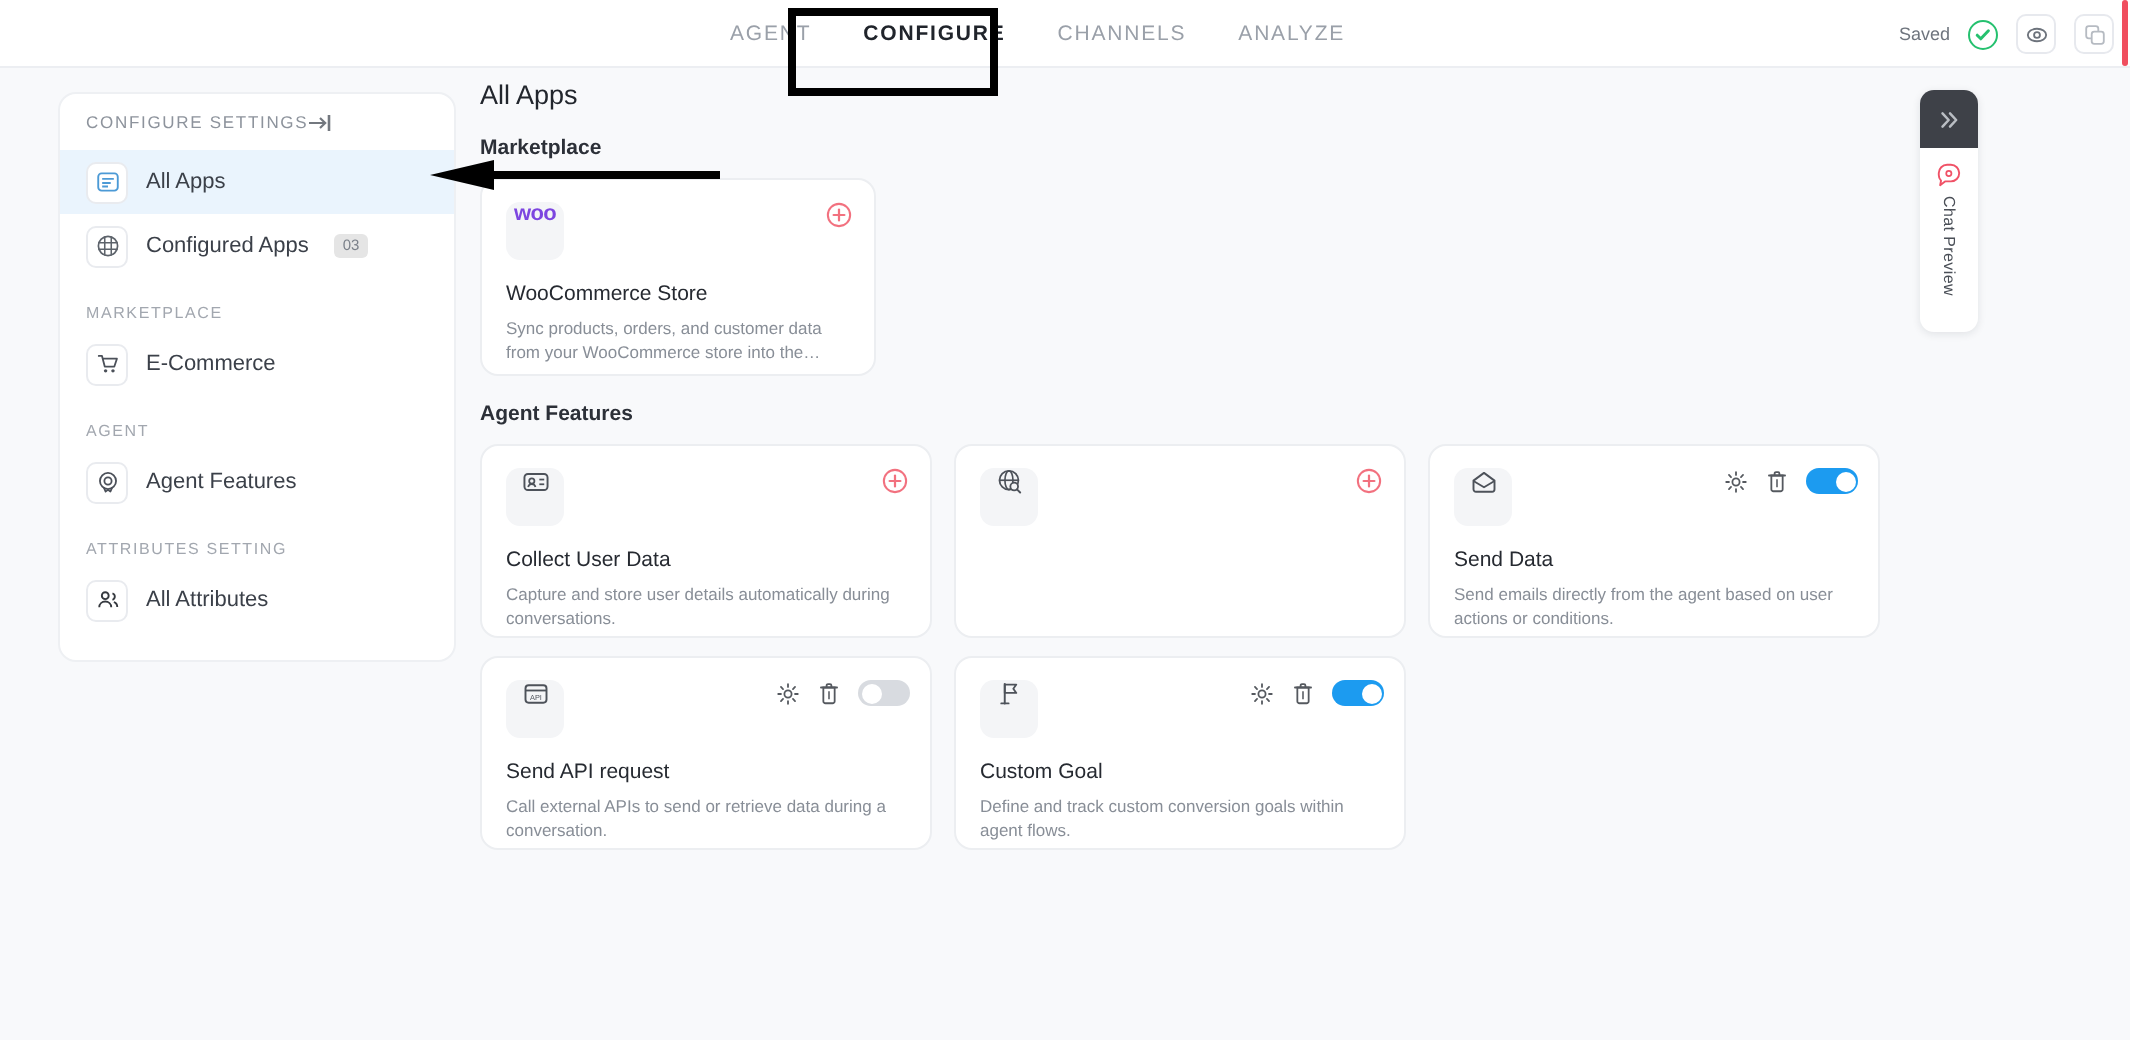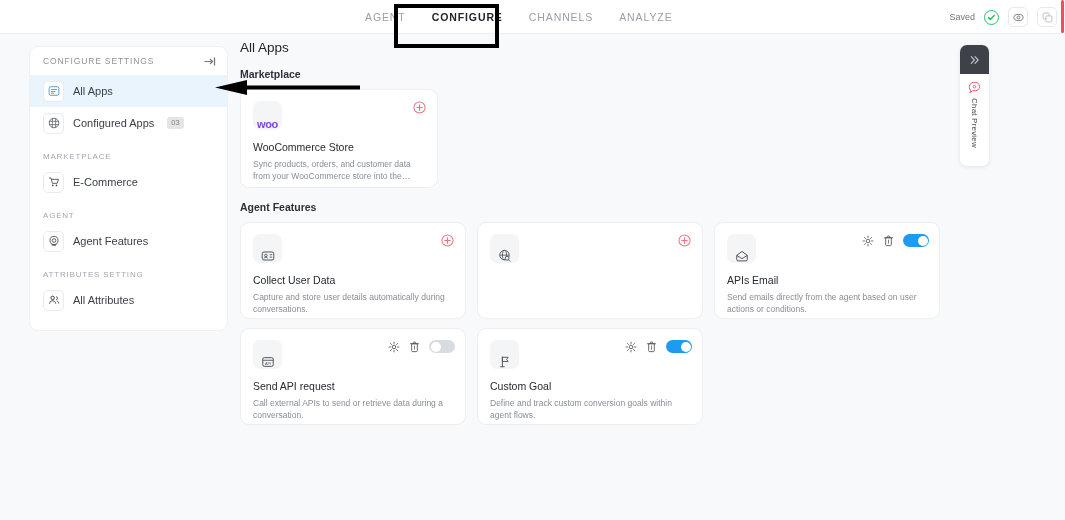--- a/index.html
+++ b/index.html
@@ -63,21 +63,21 @@
   }
 
   
   .sidebar {
     position: absolute; left: 29px; top: 46px; width: 199px; height: 285px;
     background: #ffffff; border: 1px solid #eef0f3; border-radius: 9px;
     overflow: hidden;
   }
   .sb-header {
     height: 28px; display: flex; align-items: center;
-    padding: 0 11px 0 13px; justify-content: space-between;
+    padding: 0 11px 0 13px; 
   }
   .sb-title {
     font-size: 8.5px; letter-spacing: 0.85px; color: #8d939c; font-weight: 500;
   }
   .sb-collapse { cursor: pointer; display: flex; }
   .sb-collapse svg { display: block; }
 
   .sb-item {
     height: 32px; display: flex; align-items: center; gap: 9px;
     padding: 0 13px; cursor: pointer;
@@ -121,21 +121,21 @@
   
   .card-row { display: flex; gap: 11px; margin-top: 9px; }
   .card {
     background: #fff; border: 1px solid #eceef1; border-radius: 9px;
     padding: 11px 12px 13px 12px; position: relative;
   }
   .card.marketplace { width: 198px; height: 99px; }
   .card.feature { width: 226px; height: 97px; }
   .card-ico {
     width: 29px; height: 29px; border-radius: 7px; background: #f4f5f7;
-    display: flex; align-items: flex-end; justify-content: center;
+    display: flex; align-items: flex-start; justify-content: center;
   }
   .card-ico svg { display: block; }
   .woo-logo {
     font-size: 11px; font-weight: 800; color: #7d46e0;
     letter-spacing: -0.3px; font-family: "Liberation Sans", sans-serif;
   }
   .card-name {
     font-size: 10.5px; color: #262a31; margin-top: 11px; font-weight: 400;
   }
   .card-desc {
@@ -389,21 +389,21 @@
                 <line x1="1.3" y1="3.2" x2="10.7" y2="3.2" stroke="#55595f" stroke-width="1.05" stroke-linecap="round"></line>
                 <path d="M2.7 3.2h6.6v8a1.2 1.2 0 0 1-1.2 1.2H3.9a1.2 1.2 0 0 1-1.2-1.2z" stroke="#55595f" stroke-width="1.05" fill="none"></path>
                 <path d="M4.6 3.2V2a.8.8 0 0 1 .8-.8h1.2a.8.8 0 0 1 .8.8v1.2" stroke="#55595f" stroke-width="1.05" fill="none"></path>
                 <line x1="6" y1="5.4" x2="6" y2="10" stroke="#55595f" stroke-width="0.9"></line>
               </svg>
           </span>
           <span class="toggle on">
               <span class="knob"></span>
             </span>
         </div>
-        <div class="card-name">APIs Email</div>
+        <div class="card-name">Send Data</div>
         <div class="card-desc">Send emails directly from the agent based on user actions or conditions.</div>
       </div>
     </div>
 
     <div class="card-row">
 
       <div class="card feature">
         <div class="card-ico">
           <svg width="14" height="14" viewBox="0 0 16 16">
               <rect x="2" y="3" width="12" height="10" rx="1.8" stroke="#4d525a" stroke-width="1.1" fill="none"></rect>

